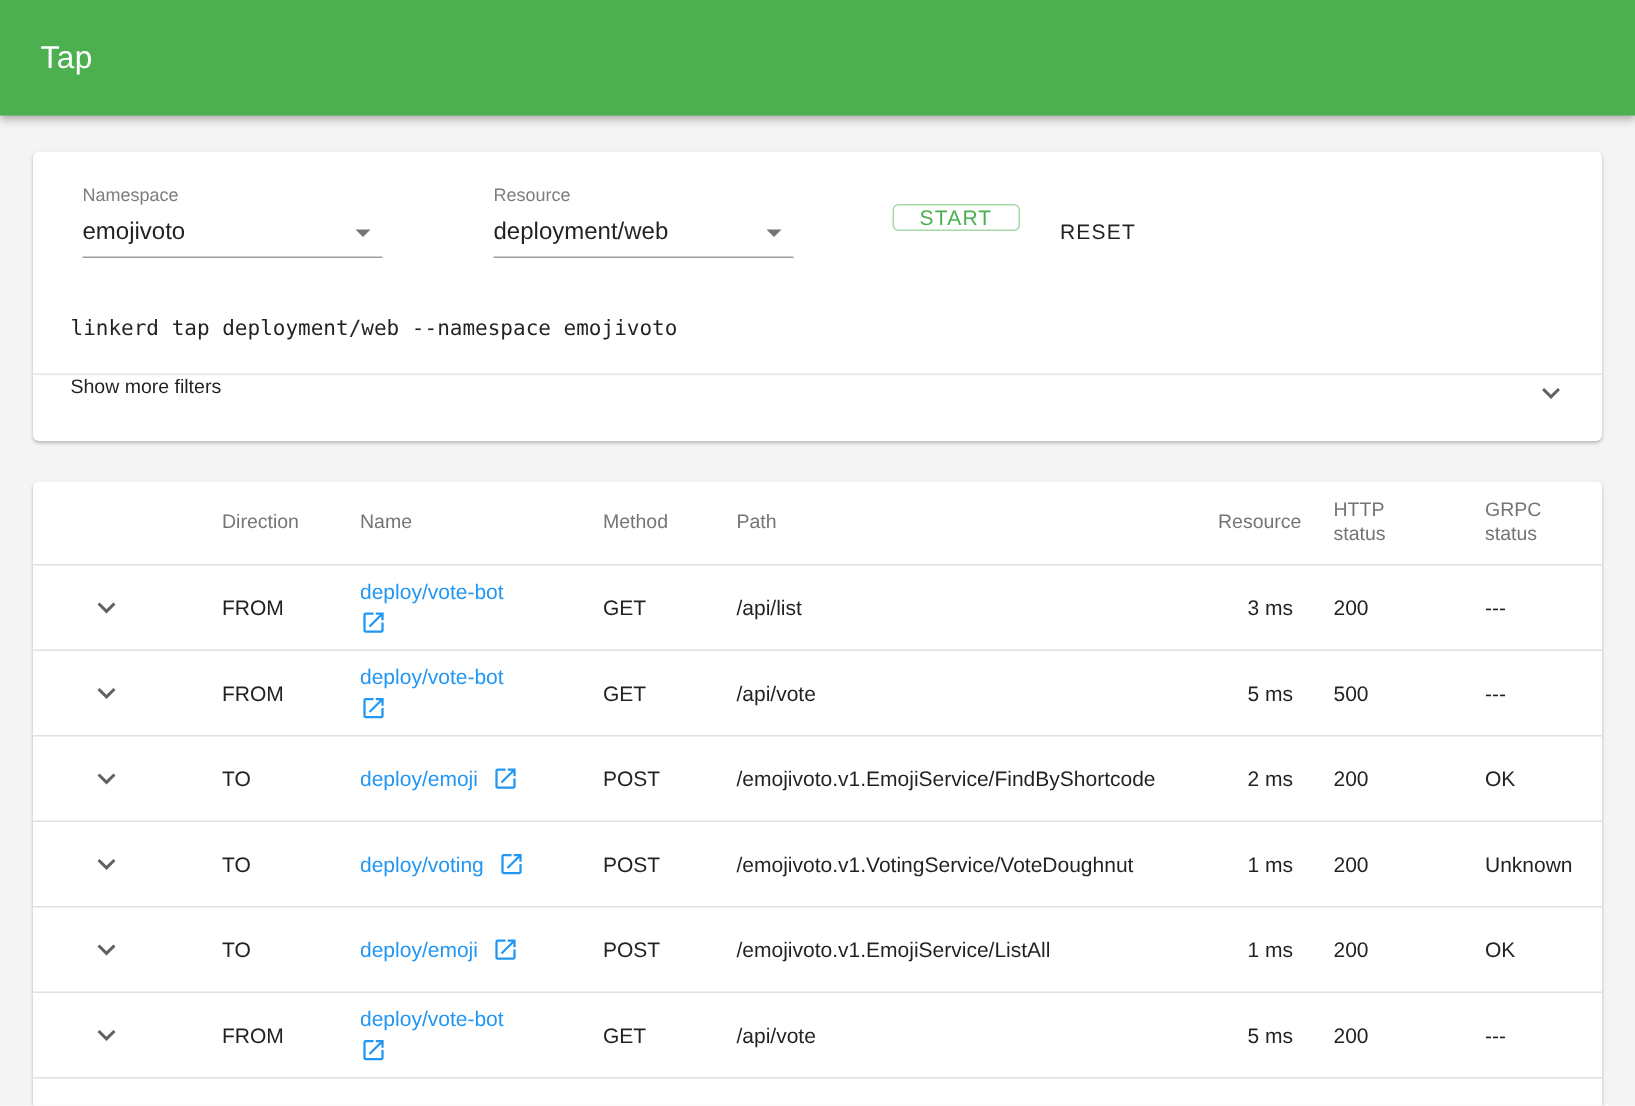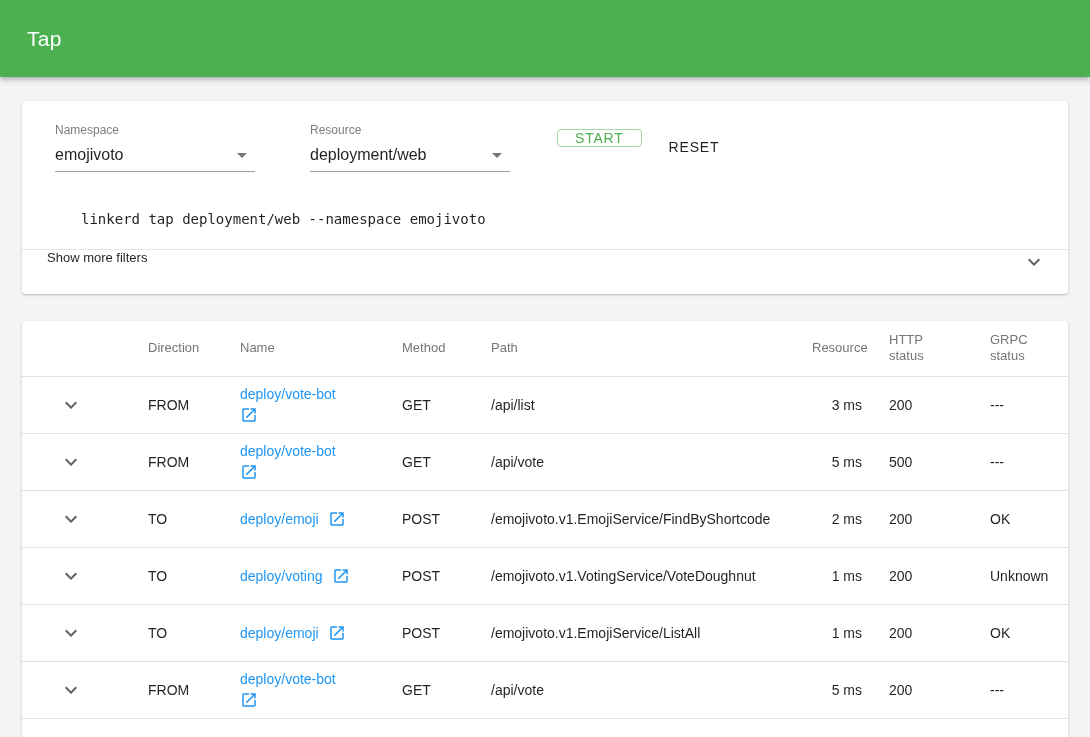--- a/index.html
+++ b/index.html
@@ -22,21 +22,21 @@
 
   
   .card {
     background:#fff; border-radius:4px; margin:0 22px;
     box-shadow:0 1px 3px rgba(0,0,0,0.14), 0 1px 2px rgba(0,0,0,0.12);
   }
   .card-filters { margin-top:24px; }
   .card-table { margin-top:27px; min-height:420px; }
 
   
-  .form-row { display:flex; align-items:center; padding:22px 0 0 33px; }
+  .form-row { display:flex; align-items:flex-end; padding:22px 0 0 33px;gap:19px; }
   .field { width:200px; }
   .field + .field { margin-left:55px; }
   .field-label { font-size:12px; color:#7d7d7d; line-height:14px; }
   .select {
     margin-top:6px; width:200px; cursor:pointer;
     display:flex; align-items:center; justify-content:space-between;
     font-size:16px; color:rgba(0,0,0,0.87);
     padding:3px 2px 7px 0; border-bottom:1px solid #9e9e9e;
   }
   .caret-down {
@@ -54,21 +54,21 @@
   .btn-reset {
     background:transparent; border:none; cursor:pointer;
     color:rgba(0,0,0,0.87); font-family:inherit; font-size:14px; font-weight:500;
     letter-spacing:.8px; padding:10px 8px; margin-left:19px; line-height:16px;
   }
 
   .query-block { padding:0 25px; margin-top:39px; }
   .query-label { font-size:12.5px; color:#565656; line-height:15px; }
   .query-text {
     margin-top:9px; font-family:"DejaVu Sans Mono", monospace;
-    font-size:14px; color:rgba(0,0,0,0.87); line-height:17px;margin-left:34px;
+    font-size:14px; color:rgba(0,0,0,0.87); line-height:17px;
   }
 
   .divider { height:1px; background:#e6e6e6; margin-top:21px; }
 
   .filters-toggle {
     height:44px; display:flex; align-items:flex-start; justify-content:space-between;
     padding:0 22px 0 25px; cursor:pointer;
   }
   .filters-toggle-label { font-size:13px; color:rgba(0,0,0,0.87); }
 

